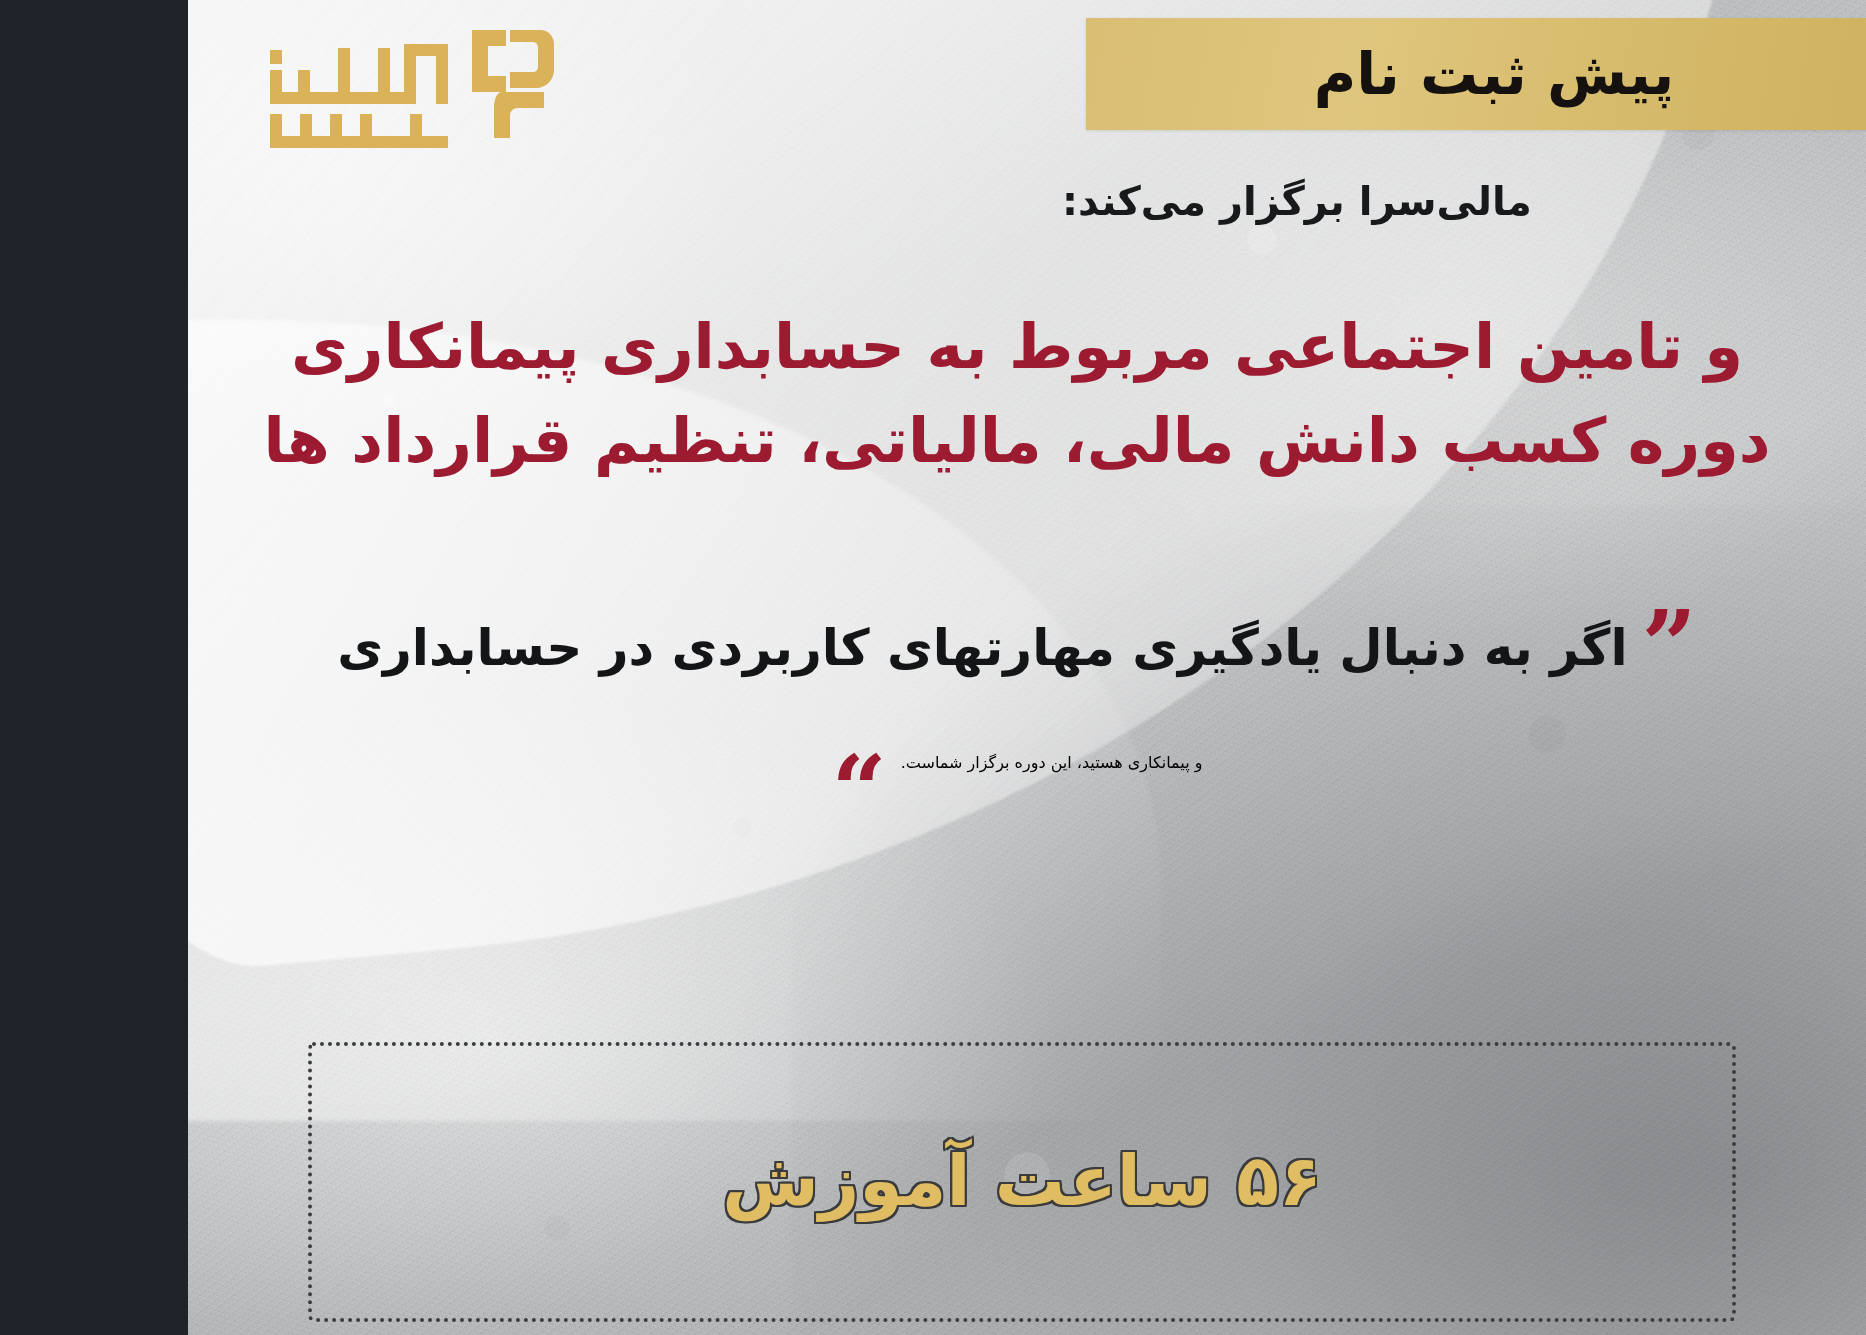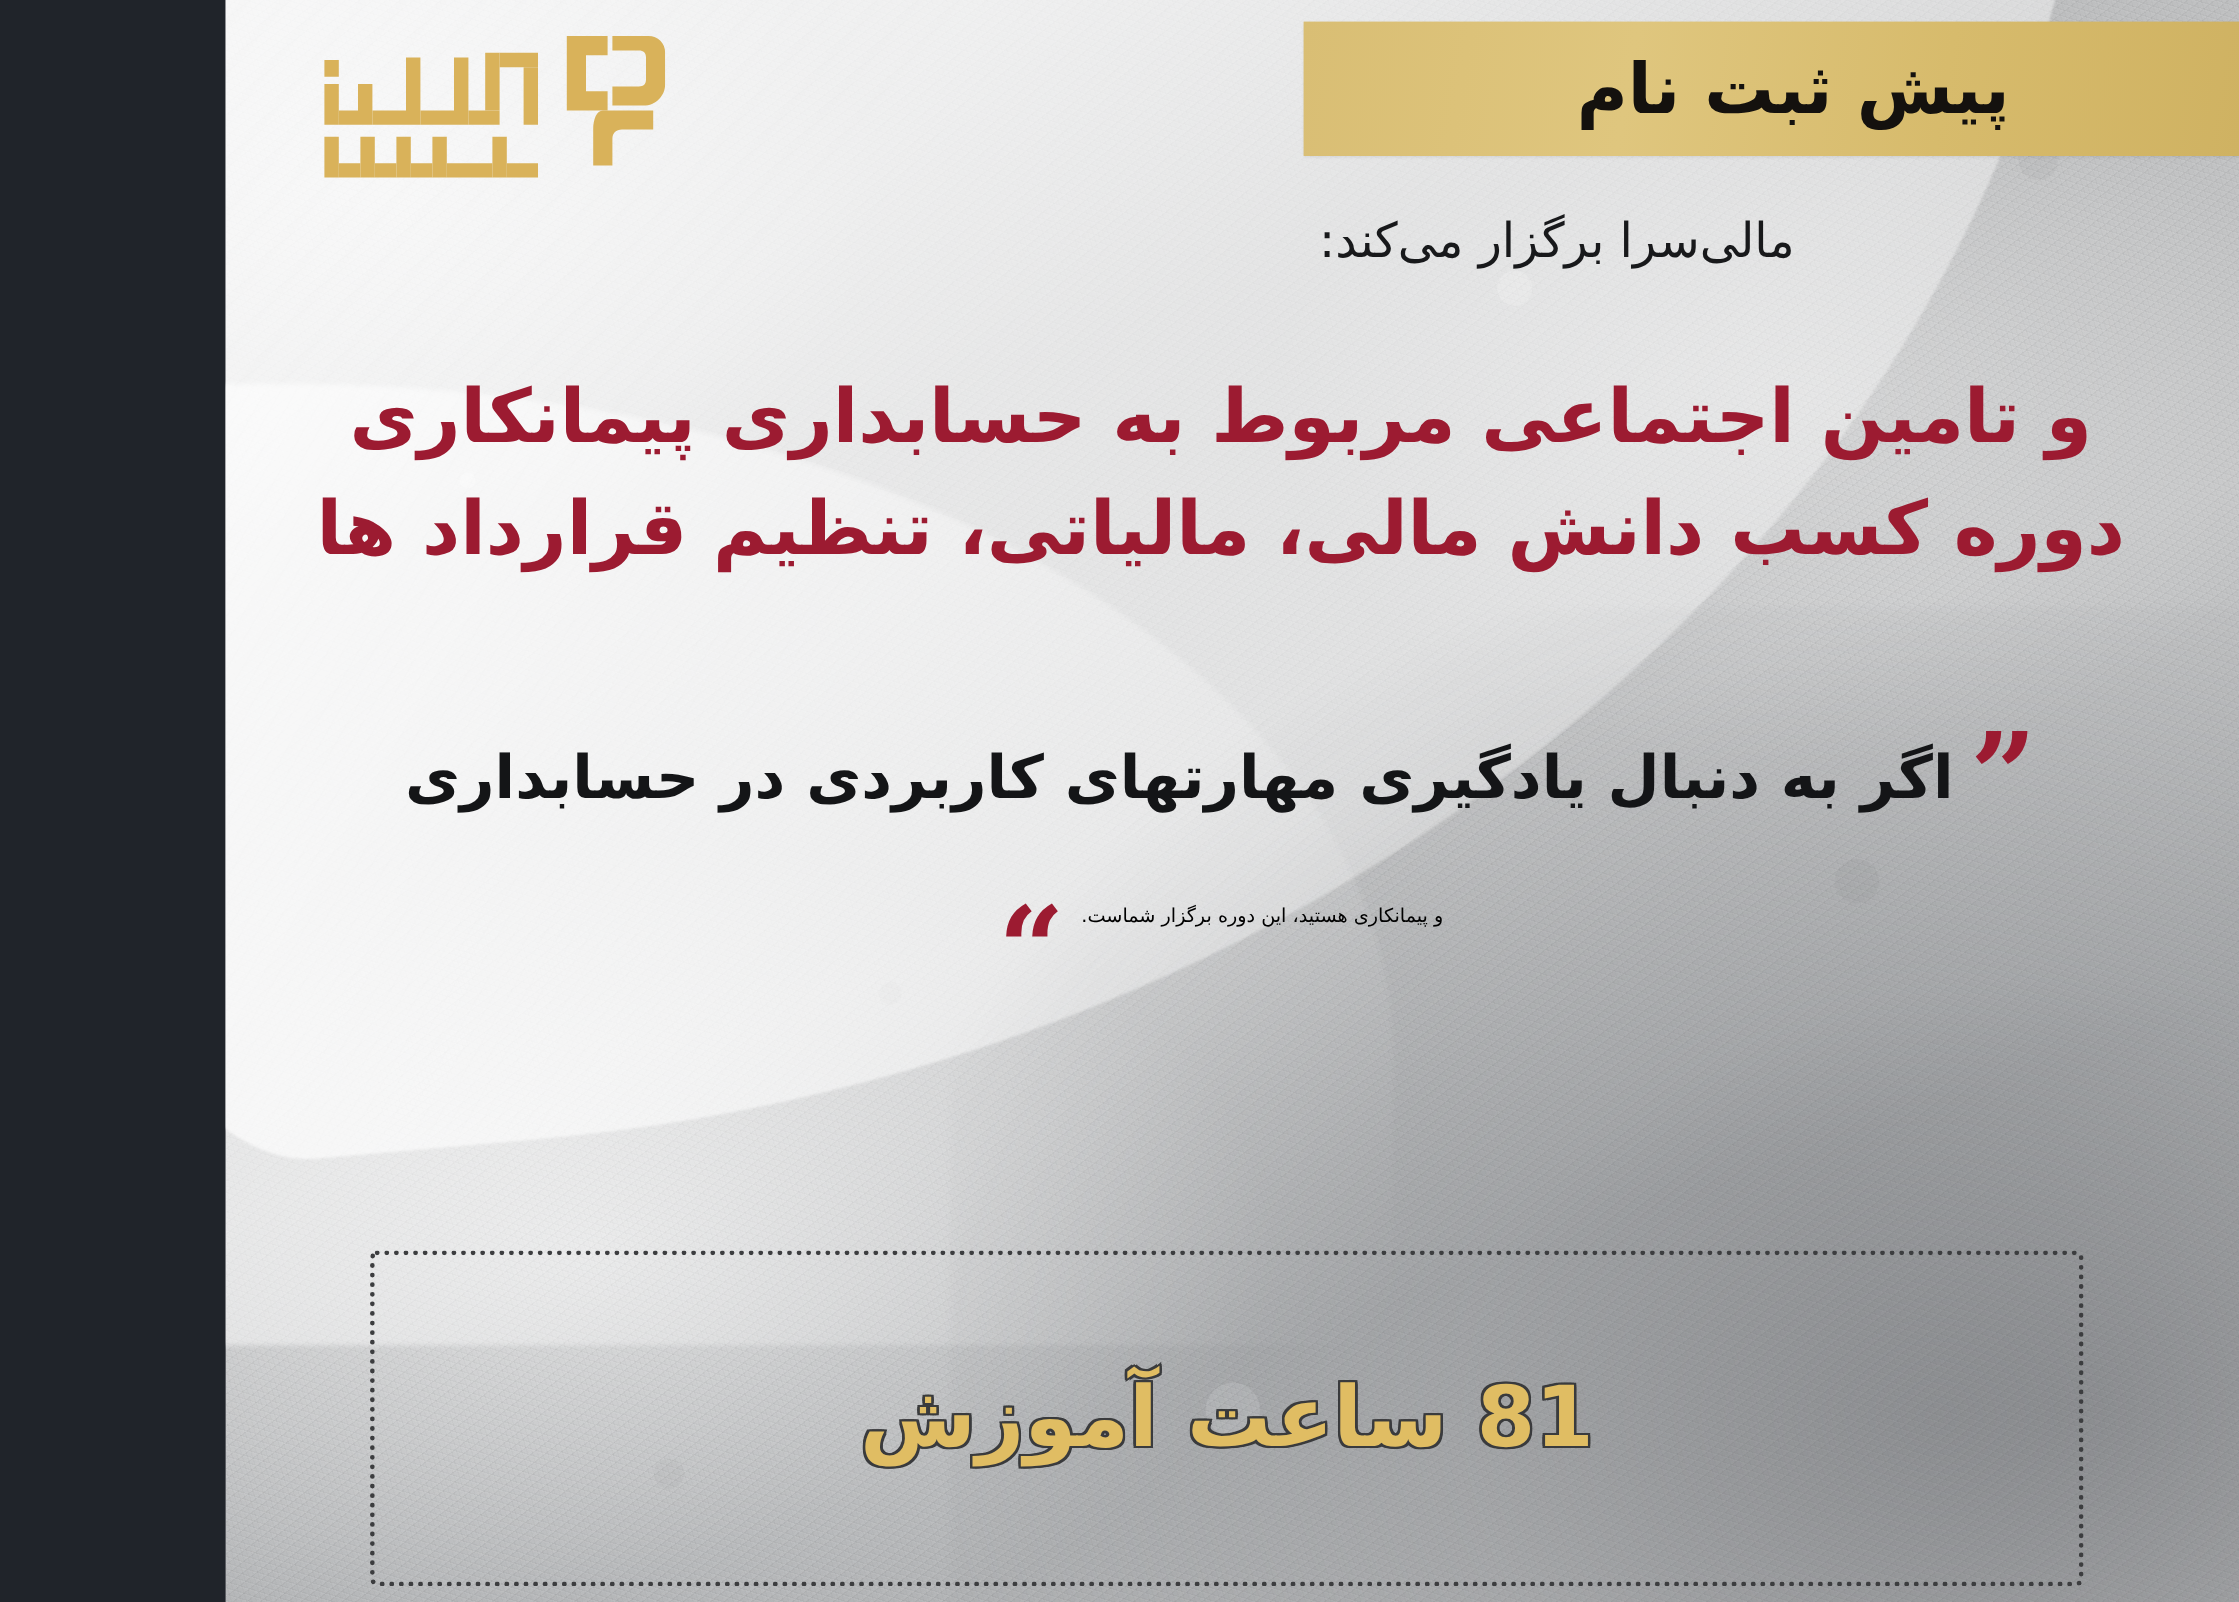--- a/index.html
+++ b/index.html
@@ -119,21 +119,21 @@
   .logo svg { display: block; }
 
   
   .presenter {
     position: absolute;
     top: 178px;
     right: 0;
     left: 0;
     text-align: center;
     font-size: 40px;
-    font-weight: 400;
+    font-weight: 700;
     color: #18191b;
     padding-left: 540px;
   }
 
   
   .course-title {
     position: absolute;
     top: 300px;
     left: 60px;
     right: 80px;
@@ -278,16 +278,16 @@
       <span class="quote-mark open">”</span>
       <span class="quote-text-1">اگر به دنبال یادگیری مهارتهای کاربردی در حسابداری</span>
     </div>
     <div class="quote-row-2">
       <span class="quote-text-1">و پیمانکاری هستید، این دوره برگزار شماست.</span>
       <span class="quote-mark close">“</span>
     </div>
   </div>
 
   <div class="offer-box">
-    <div class="offer-line">81 ساعت آموزش</div>
+    <div class="offer-line">۵۶ ساعت آموزش</div>
   </div>
 
 </div>
 
 </body></html>

